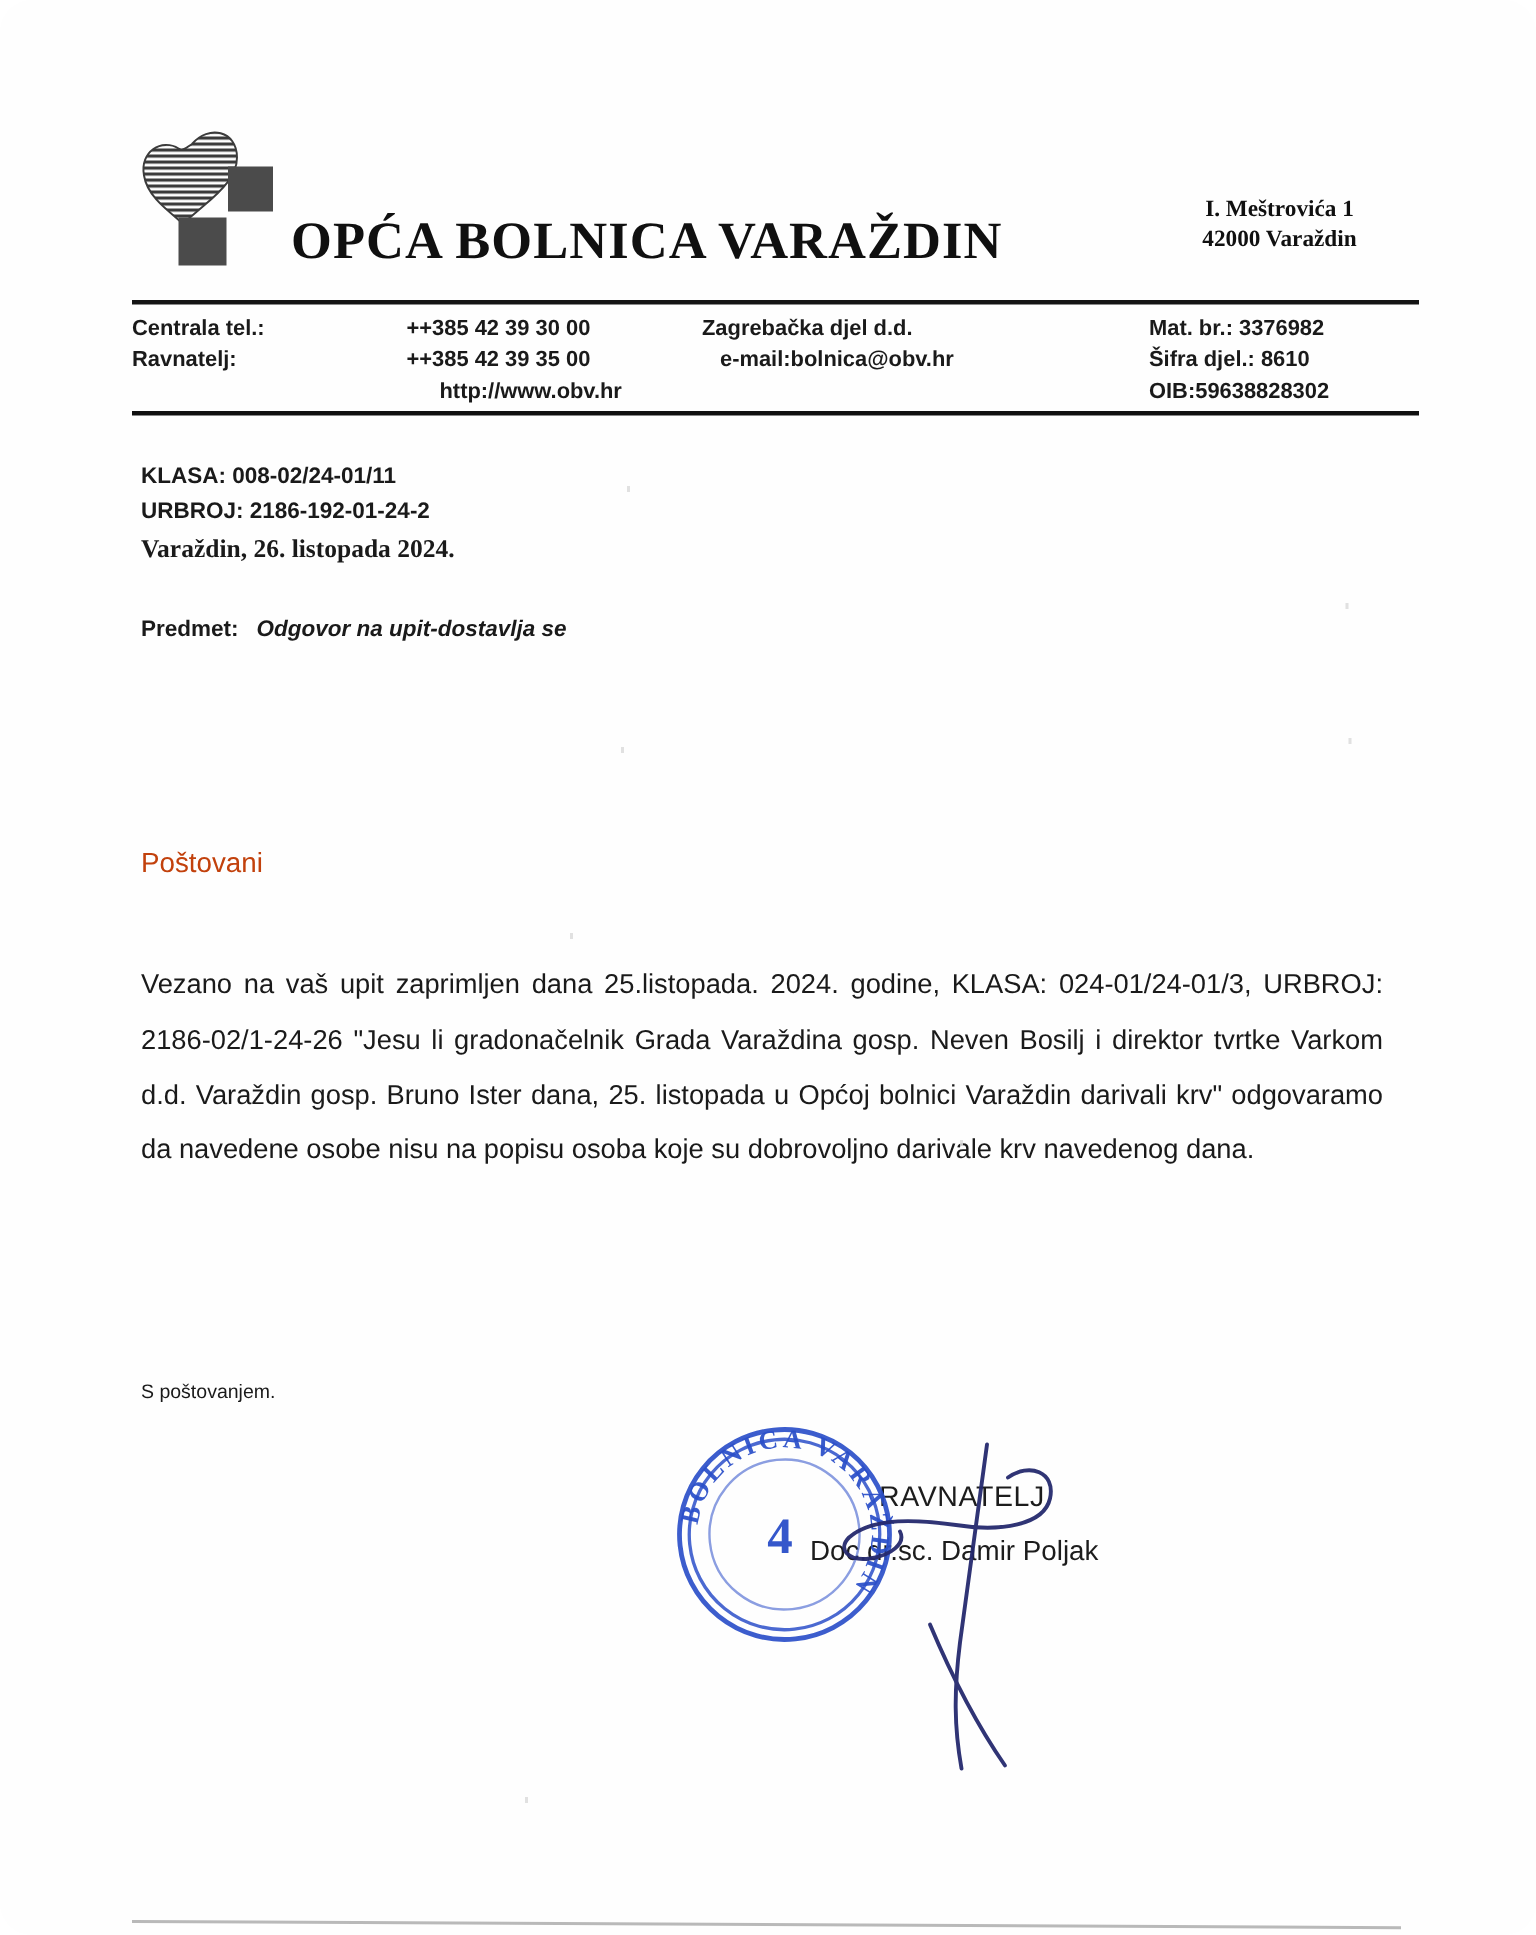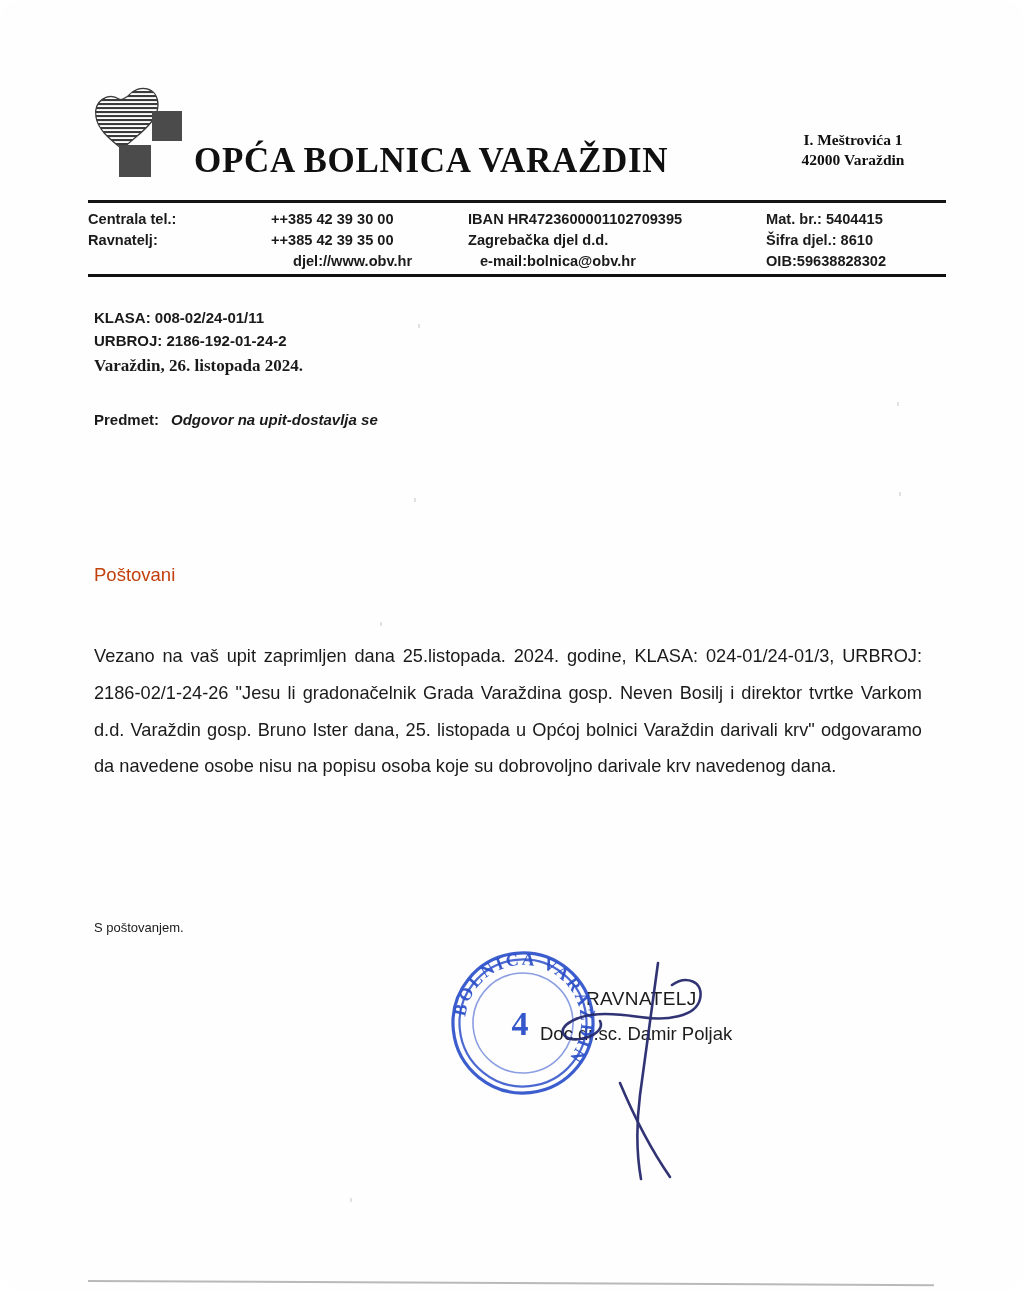--- a/index.html
+++ b/index.html
@@ -276,31 +276,30 @@
   <div class="contact-band">
 
     <div class="contact-col col-a">
       <div>Centrala tel.:</div>
       <div>Ravnatelj:</div>
     </div>
 
     <div class="contact-col col-b">
       <div>++385 42 39 30 00</div>
       <div>++385 42 39 35 00</div>
-      <div class="indent-1">djel://www.obv.hr</div>
+      <div class="indent-1">http://www.obv.hr</div>
     </div>
 
     <div class="contact-col col-c">
-      <div>IBAN HR4723600001102709395</div>
       <div>Zagrebačka djel  d.d.</div>
       <div class="indent-2">e-mail:bolnica@obv.hr</div>
     </div>
 
     <div class="contact-col col-d">
-      <div>Mat. br.: 5404415</div>
+      <div>Mat. br.: 3376982</div>
       <div>Šifra djel.: 8610</div>
       <div>OIB:59638828302</div>
     </div>
   </div>
 
   <div class="rule-bottom"></div>
 
   <div class="klasa-block">
     <div>KLASA: 008-02/24-01/11</div>
     <div>URBROJ: 2186-192-01-24-2</div>

